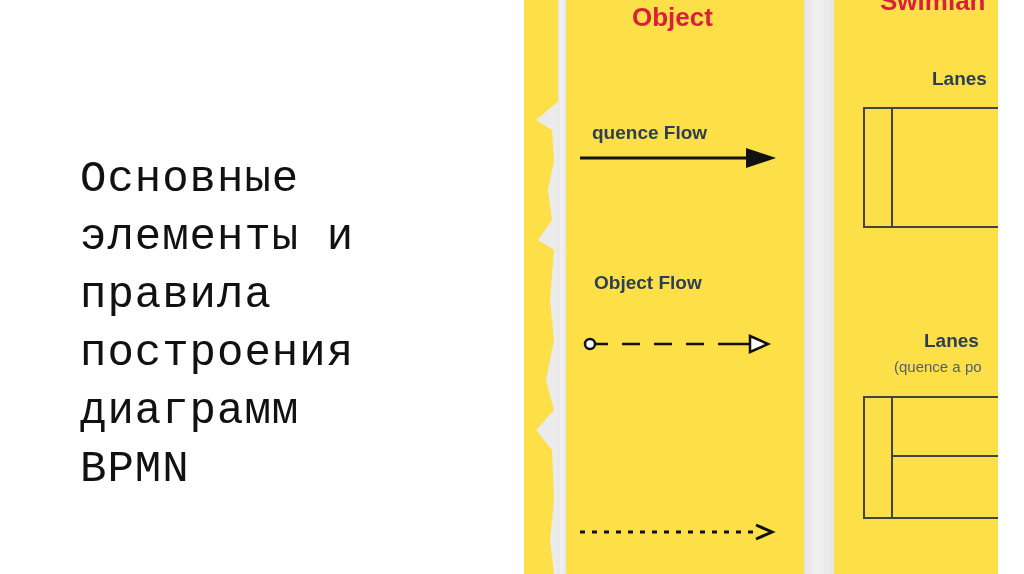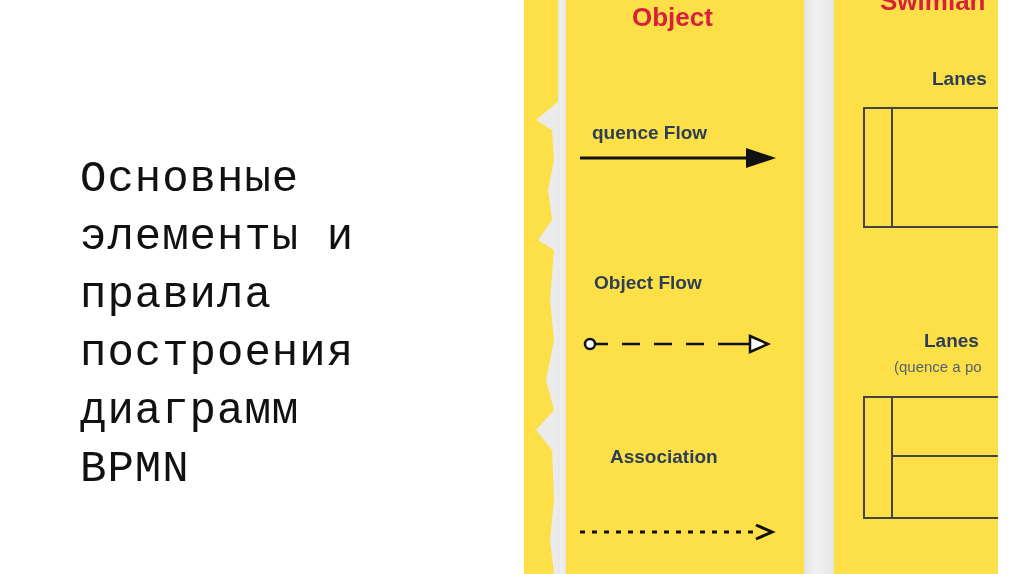--- a/index.html
+++ b/index.html
@@ -75,21 +75,20 @@
   <svg class="shape" style="left:58px; top:332px;" width="200" height="24">
     <circle cx="8" cy="12" r="5" fill="#fff" stroke="#111" stroke-width="2.5"></circle>
     <line x1="13" y1="12" x2="26" y2="12" stroke="#111" stroke-width="2.5"></line>
     <line x1="40" y1="12" x2="58" y2="12" stroke="#111" stroke-width="2.5"></line>
     <line x1="72" y1="12" x2="90" y2="12" stroke="#111" stroke-width="2.5"></line>
     <line x1="104" y1="12" x2="122" y2="12" stroke="#111" stroke-width="2.5"></line>
     <line x1="136" y1="12" x2="170" y2="12" stroke="#111" stroke-width="2.5"></line>
     <polygon points="168,4 186,12 168,20" fill="#fff" stroke="#111" stroke-width="2.5"></polygon>
   </svg>
 
-  <div class="label" style="left:86px; top:446px;">Association</div>
   <svg class="shape" style="left:56px; top:520px;" width="200" height="24">
     <line x1="0" y1="12" x2="180" y2="12" stroke="#111" stroke-width="3" stroke-dasharray="5,7"></line>
     <polyline points="176,5 192,12 176,19" fill="none" stroke="#111" stroke-width="3"></polyline>
   </svg>
 
   <div class="label" style="left:408px; top:68px;">Lanes</div>
   <svg class="shape" style="left:339px; top:107px;" width="140" height="122">
     <rect x="1" y="1" width="160" height="119" fill="none" stroke="#444" stroke-width="2"></rect>
     <line x1="29" y1="1" x2="29" y2="120" stroke="#444" stroke-width="2"></line>
   </svg>

